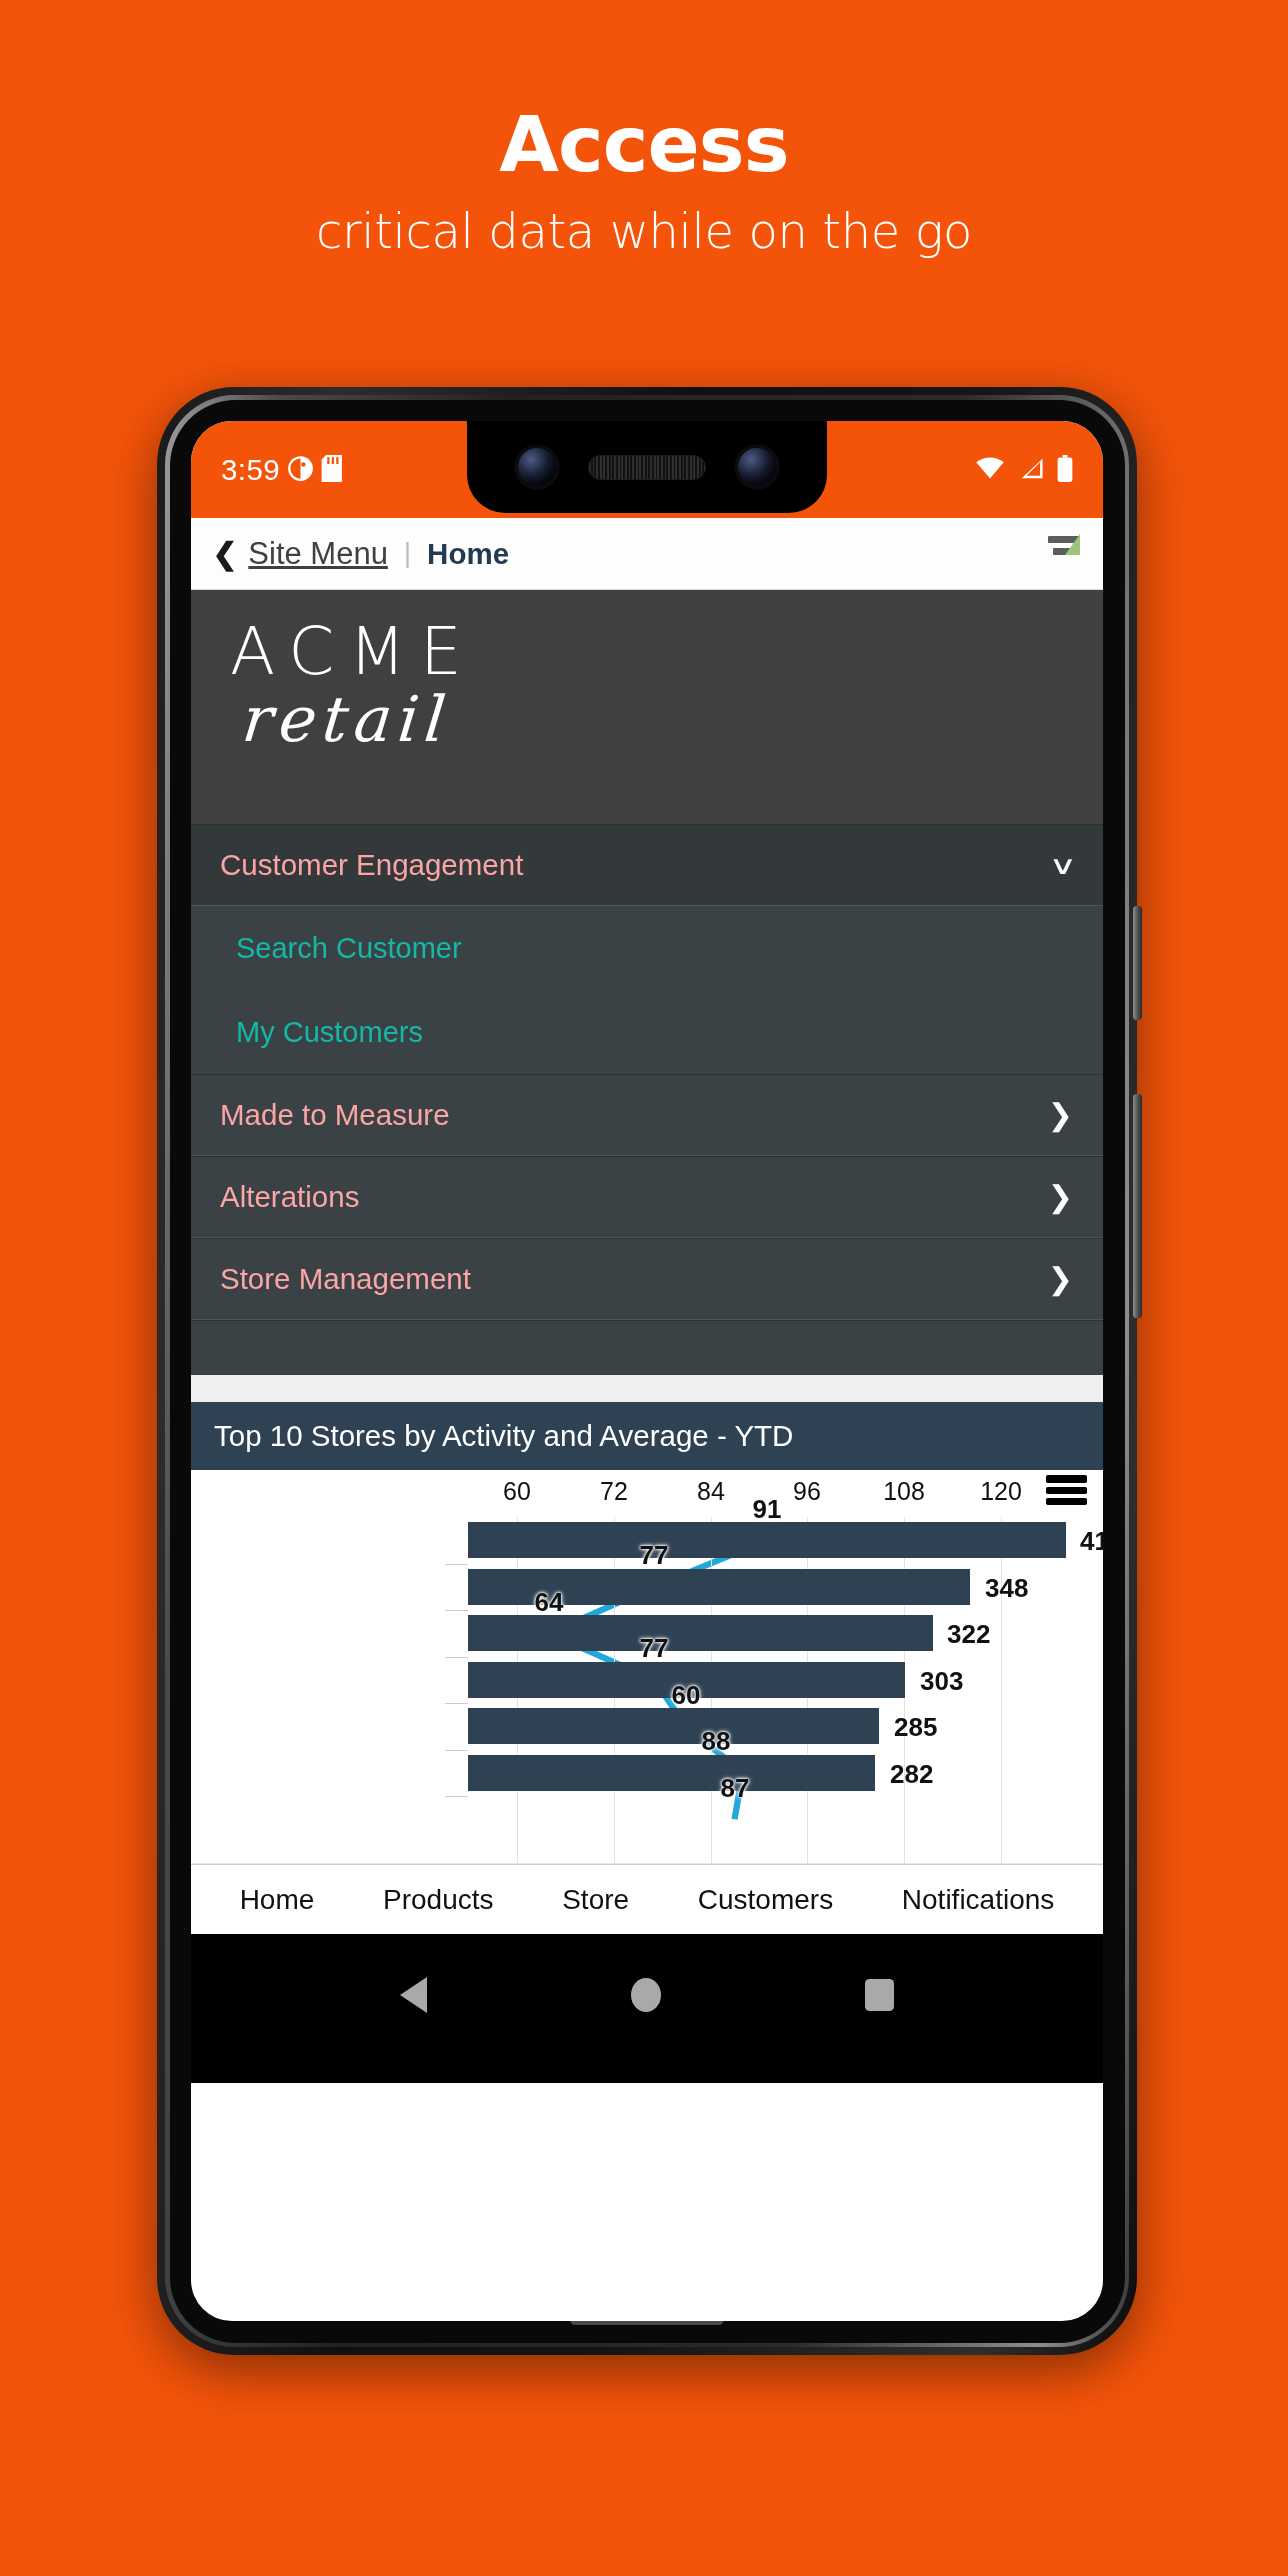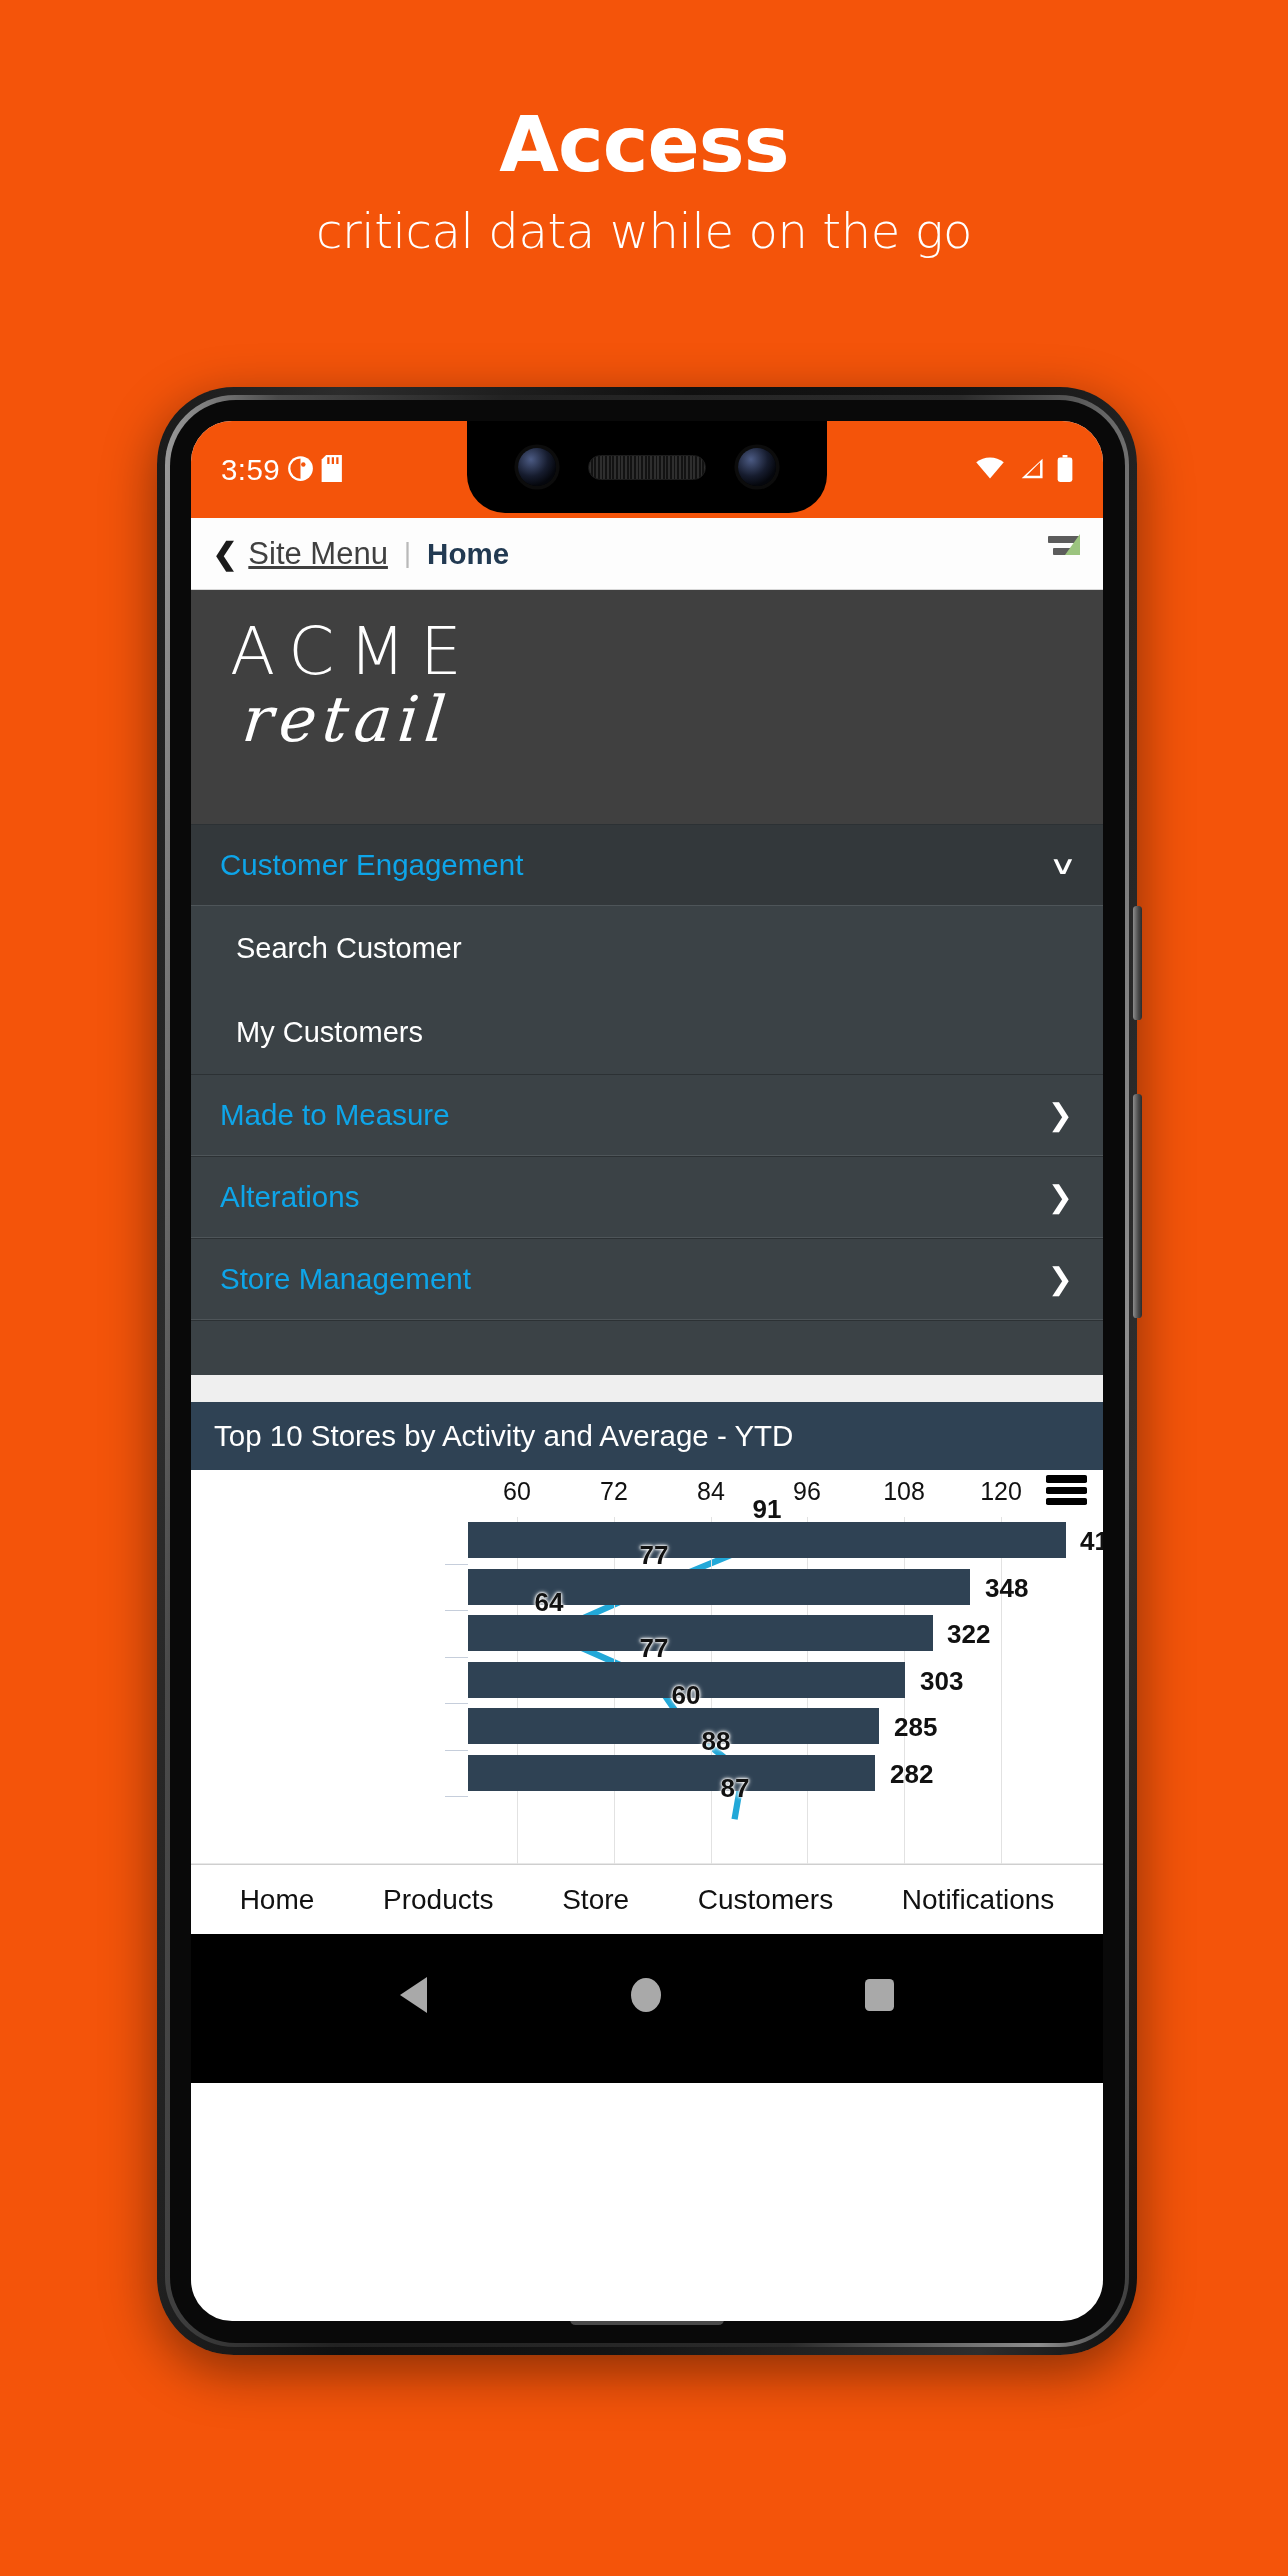--- a/index.html
+++ b/index.html
@@ -170,23 +170,23 @@
   
   .navlist { background: #3b4246; }
   .nav-row {
     height: 82px;
     display: flex; align-items: center; justify-content: space-between;
     padding: 0 30px 0 29px;
     border-bottom: 0.9px solid #4e5559;
     border-top: 0.9px solid #2c3134;
   }
   .nav-row.active { background: #33383b; }
-  .nav-label { color: #0ea5e9; font-size: 29.5px; font-weight: 400; }
+  .nav-label { color: #fca5a5; font-size: 29.5px; font-weight: 400; }
   .nav-sub { height: 84px; display: flex; align-items: center; padding-left: 45px; background: #3b4246; }
-  .nav-sub-label { color: #ffffff; font-size: 29px; }
+  .nav-sub-label { color: #14b8a6; font-size: 29px; }
   .nav-caret { color: #ffffff; font-size: 27px; line-height: 1; }
   .nav-caret.down { transform: scaleX(1.45) scaleY(.95); }
   .nav-caret.right { font-size: 30px; font-weight: 300; }
   .nav-blank { height: 55px; background: #3b4246; border-top: 0.9px solid #2c3134; }
   .gray-strip { height: 27px; background: #efefef; }
 
   
   .chart-card { background: #ffffff; }
   .chart-head {
     background: #2f4254;

